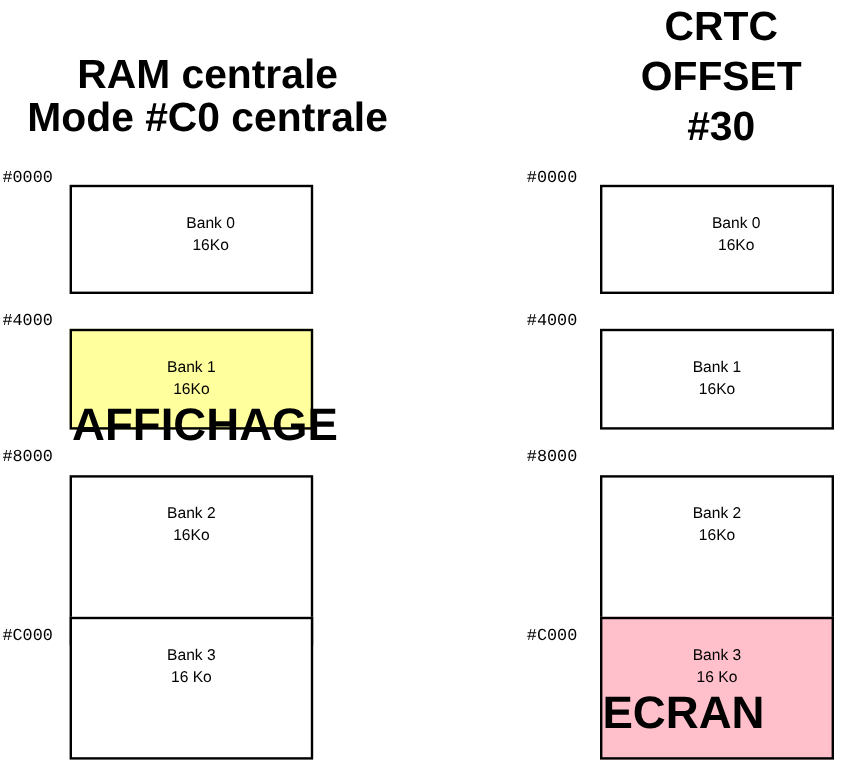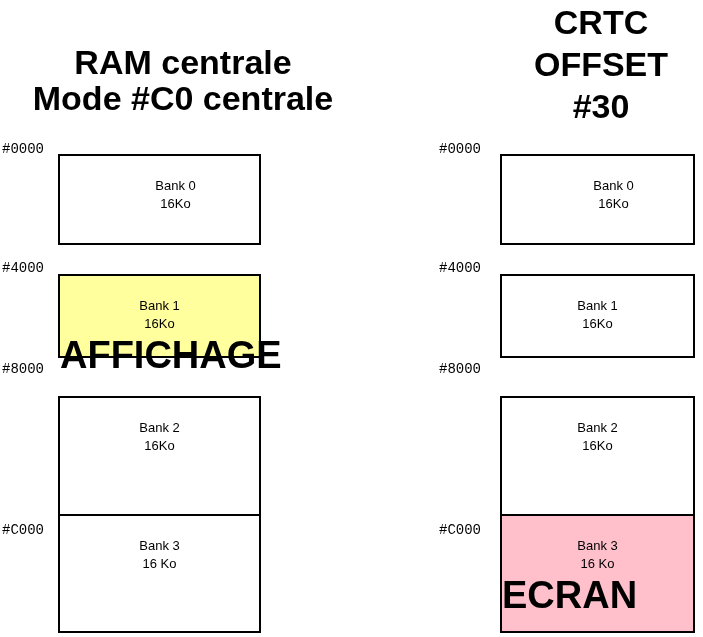--- a/index.html
+++ b/index.html
@@ -11,35 +11,35 @@
     color:#000;
     overflow:hidden;
   }
   .diagram-title {
     position:absolute;
     text-align:center;
     font-weight:bold;
     font-size:34px;
     white-space:nowrap;
   }
-  #left-title  { left:0px;   top:44px; width:346px; line-height:36px;margin-left:10px; }
+  #left-title  { left:0px;   top:44px; width:346px; line-height:36px; }
   #right-title { left:451px; top:1px;  width:300px; line-height:42px; }
 
   .addr {
     position:absolute;
     font-family:Liberation Mono, monospace;
     font-size:14px;
     line-height:18px;
     white-space:nowrap;
   }
   .addr-left  { left:2px; }
   .addr-right { left:439px; }
   .addr-y0 { top:140px; }
   .addr-y1 { top:259px; }
-  .addr-y2 { top:360px; }
+  .addr-y2 { top:372px; }
   .addr-y3 { top:521px; }
 
   .bank {
     position:absolute;
     box-sizing:border-box;
     border:2px solid #000;
     background:#ffffff;
     text-align:center;
   }
   .col-left  .bank, .bank.col-left  { left:58px;  width:203px; }

